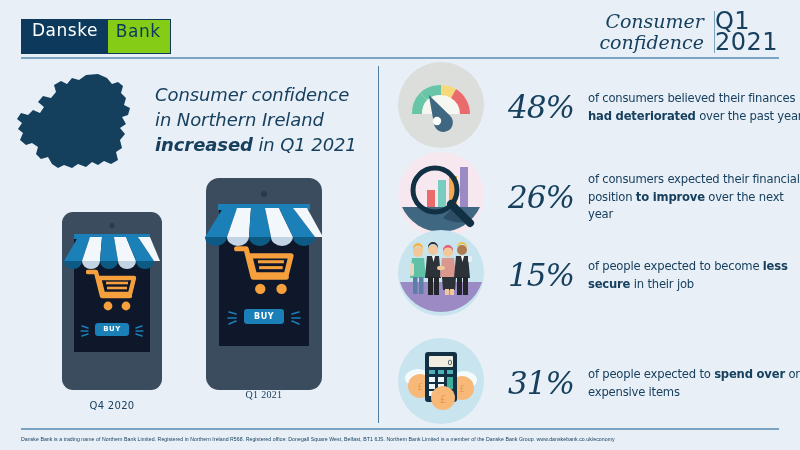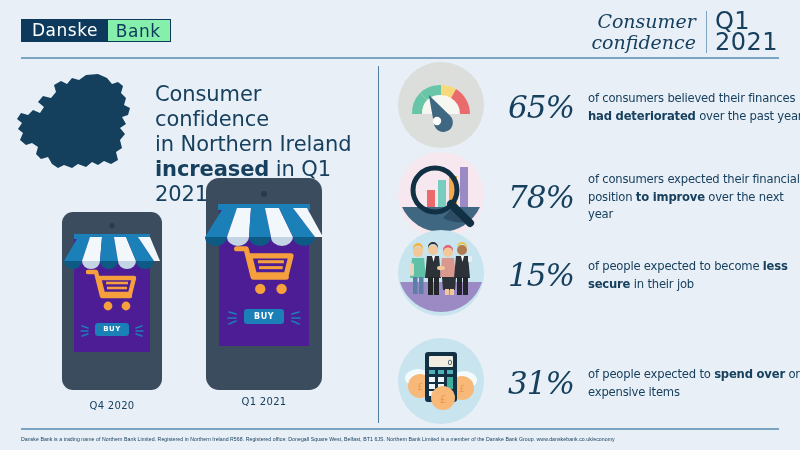--- a/index.html
+++ b/index.html
@@ -7,36 +7,36 @@
     width: 800px; height: 450px;
     background: #e8eff7;
     font-family: "Liberation Sans", sans-serif;
     color: #17405e;
     overflow: hidden;
     position: relative;
   }
 
   
   #header { position: absolute; left: 0; top: 0; width: 800px; height: 58px; }
-  #logo { position: absolute; left: 21px; top: 19px; display: flex; height: 23px; }
+  #logo { position: absolute; left: 21px; top: 19px; display: flex; height: 35px; }
   #logo-danske {
     background: #0d3a5c; color: #ffffff;
     font-size: 17px; letter-spacing: .5px;
     padding: 2px 9px 3px 11px; line-height: 19px;
     font-family: "DejaVu Sans", sans-serif;
   }
   #logo-bank {
-    background: #86efac; color: #0d3a5c; border: 1px solid #0d3a5c;
+    background: #84cc16; color: #0d3a5c; border: 1px solid #0d3a5c;
     font-size: 17px; letter-spacing: .5px;
     padding: 2px 9px 3px 8px; line-height: 19px;
     font-family: "DejaVu Sans", sans-serif;
   }
   #header-right {
     position: absolute; right: 22px; top: 11px;
-    display: flex; align-items: center; gap: 8px;
+    display: flex; align-items: center; gap: 0;
   }
   #hr-title {
     font-family: "DejaVu Serif", serif; font-style: italic;
     font-size: 19px; line-height: 21px; text-align: right;
     color: #17405e; padding-right: 10px;
     border-right: 1px solid #7fa6c0;
   }
   #hr-quarter {
     font-family: "DejaVu Sans", sans-serif;
     font-size: 24px; line-height: 21px; color: #17405e; letter-spacing: .5px;
@@ -58,37 +58,37 @@
   #footer-text {
     position: absolute; left: 21px; top: 435px; width: 760px;
     font-size: 5.2px; letter-spacing: .05px; color: #17405e; line-height: 8px;
     white-space: nowrap;
   }
 
   
   #ni-map { position: absolute; left: 14px; top: 72px; width: 126px; height: 112px; }
   #headline {
     position: absolute; left: 155px; top: 82px; width: 215px;
-    font-size: 21px; line-height: 25px; color: #17405e;
-    font-family: "DejaVu Sans", sans-serif; letter-spacing: -0.1px;
+    font-size: 18px; line-height: 25px; color: #17405e;
+    font-family: "DejaVu Sans", sans-serif; letter-spacing: -0.1px; font-style: italic;
   }
   #headline .b { font-weight: bold; text-align: center; }
 
   .phone-wrap { position: absolute; }
   .phone-label {
     position: absolute; width: 100%; text-align: center;
     font-size: 10px; color: #17405e; letter-spacing: .3px;
     font-family: "DejaVu Sans", sans-serif;
   }
   .phone-body { position: absolute; background: #3a4c5e; border-radius: 11px; }
   .phone-cam {
     position: absolute; border-radius: 50%; background: #2b3a49;
     left: 50%; transform: translateX(-50%);
   }
-  .phone-screen { position: absolute; background: #4c1d95; overflow: hidden; }
+  .phone-screen { position: absolute; background: #0f172a; overflow: hidden; }
   .phone-num {
     position: absolute; width: 100%; text-align: center; color: #ffffff;
     font-family: "DejaVu Sans", sans-serif; letter-spacing: 1px;
   }
   .cart { position: absolute; }
   .buy-btn {
     position: absolute; background: #1b7fb8; border-radius: 3px;
     color: #ffffff; text-align: center; font-weight: bold;
     font-family: "DejaVu Sans", sans-serif;
   }
@@ -226,53 +226,53 @@
       <path d="M97,4 L111,4 L127,33 L119,33 Z" fill="#f2f7fb"></path>
     </g>
     <g>
       <path d="M9,33 a11,9 0 0 0 22,0 Z" fill="#0d5b85"></path>
       <path d="M31,33 a11,9 0 0 0 22,0 Z" fill="#c3d5e4"></path>
       <path d="M53,33 a11,9 0 0 0 22,0 Z" fill="#0d5b85"></path>
       <path d="M75,33 a11,9 0 0 0 22,0 Z" fill="#c3d5e4"></path>
       <path d="M97,33 a11,9 0 0 0 22,0 Z" fill="#0d5b85"></path>
     </g>
   </svg>
-  <div class="phone-label" style="top:218px;">Q1 2021</div>
+  <div class="phone-label" style="top:211px;font-family:Liberation Serif, serif;">Q1 2021</div>
 </div>
 
 <div class="stat" style="top:62px;">
   <svg class="stat-icon" viewBox="0 0 86 86">
     <circle cx="43" cy="43" r="43" fill="#dcdedc"></circle>
     <path d="M14,52 A29,29 0 0 1 72,52 Z" fill="#f7f7f2"></path>
     <path d="M14,52 A29,29 0 0 1 22,31 L29,38 A19,19 0 0 0 24,52 Z" fill="#68c5a8"></path>
     <path d="M22,31 A29,29 0 0 1 43,23 L43,33 A19,19 0 0 0 29,38 Z" fill="#68c5a8"></path>
     <path d="M43,23 A29,29 0 0 1 58,27 L53,36 A19,19 0 0 0 43,33 Z" fill="#f7d97a"></path>
     <path d="M58,27 A29,29 0 0 1 72,52 L62,52 A19,19 0 0 0 53,36 Z" fill="#ea6b6b"></path>
     <path d="M43,30 L52,58 A9.5,9.5 0 1 1 34,58 Z" fill="#3f6781" transform="rotate(-28 43 56)"></path>
     <circle cx="39" cy="59" r="4.2" fill="#ffffff"></circle>
   </svg>
-  <div class="stat-pct">65%</div>
+  <div class="stat-pct">48%</div>
   <div class="stat-text">
     <span>of consumers believed their finances </span><span class="b">had deteriorated</span><span> over the past year</span>
   </div>
 </div>
 
 <div class="stat" style="top:152px;">
   <svg class="stat-icon" viewBox="0 0 86 86">
     <circle cx="43" cy="43" r="43" fill="#f7e8f0"></circle>
     <rect x="29" y="38" width="8" height="22" fill="#ea6b6b"></rect>
     <rect x="40" y="28" width="8" height="32" fill="#79cdbe"></rect>
     <rect x="51" y="24" width="8" height="36" fill="#f5a84c"></rect>
     <rect x="62" y="15" width="8" height="45" fill="#9b8ac4"></rect>
     <path d="M4,55 A43,43 0 0 0 82,55 Z" fill="#3f6781"></path>
     <path d="M55,55 L70,70 A43,43 0 0 1 45,66 Z" fill="#2c4d63"></path>
     <line x1="53" y1="52" x2="72" y2="71" stroke="#123044" stroke-width="8" stroke-linecap="round"></line>
     <circle cx="37" cy="38" r="22" fill="none" stroke="#123044" stroke-width="5"></circle>
   </svg>
-  <div class="stat-pct">78%</div>
+  <div class="stat-pct">26%</div>
   <div class="stat-text">
     <span>of consumers expected their financial position </span><span class="b">to improve</span><span> over the next year</span>
   </div>
 </div>
 
 <div class="stat" style="top:230px;">
   <svg class="stat-icon" viewBox="0 0 86 86">
     <circle cx="43" cy="43" r="43" fill="#c7e4ef"></circle>
     <path d="M2,52 A43,43 0 0 0 84,52 Z" fill="#9b8ac4"></path>
 

